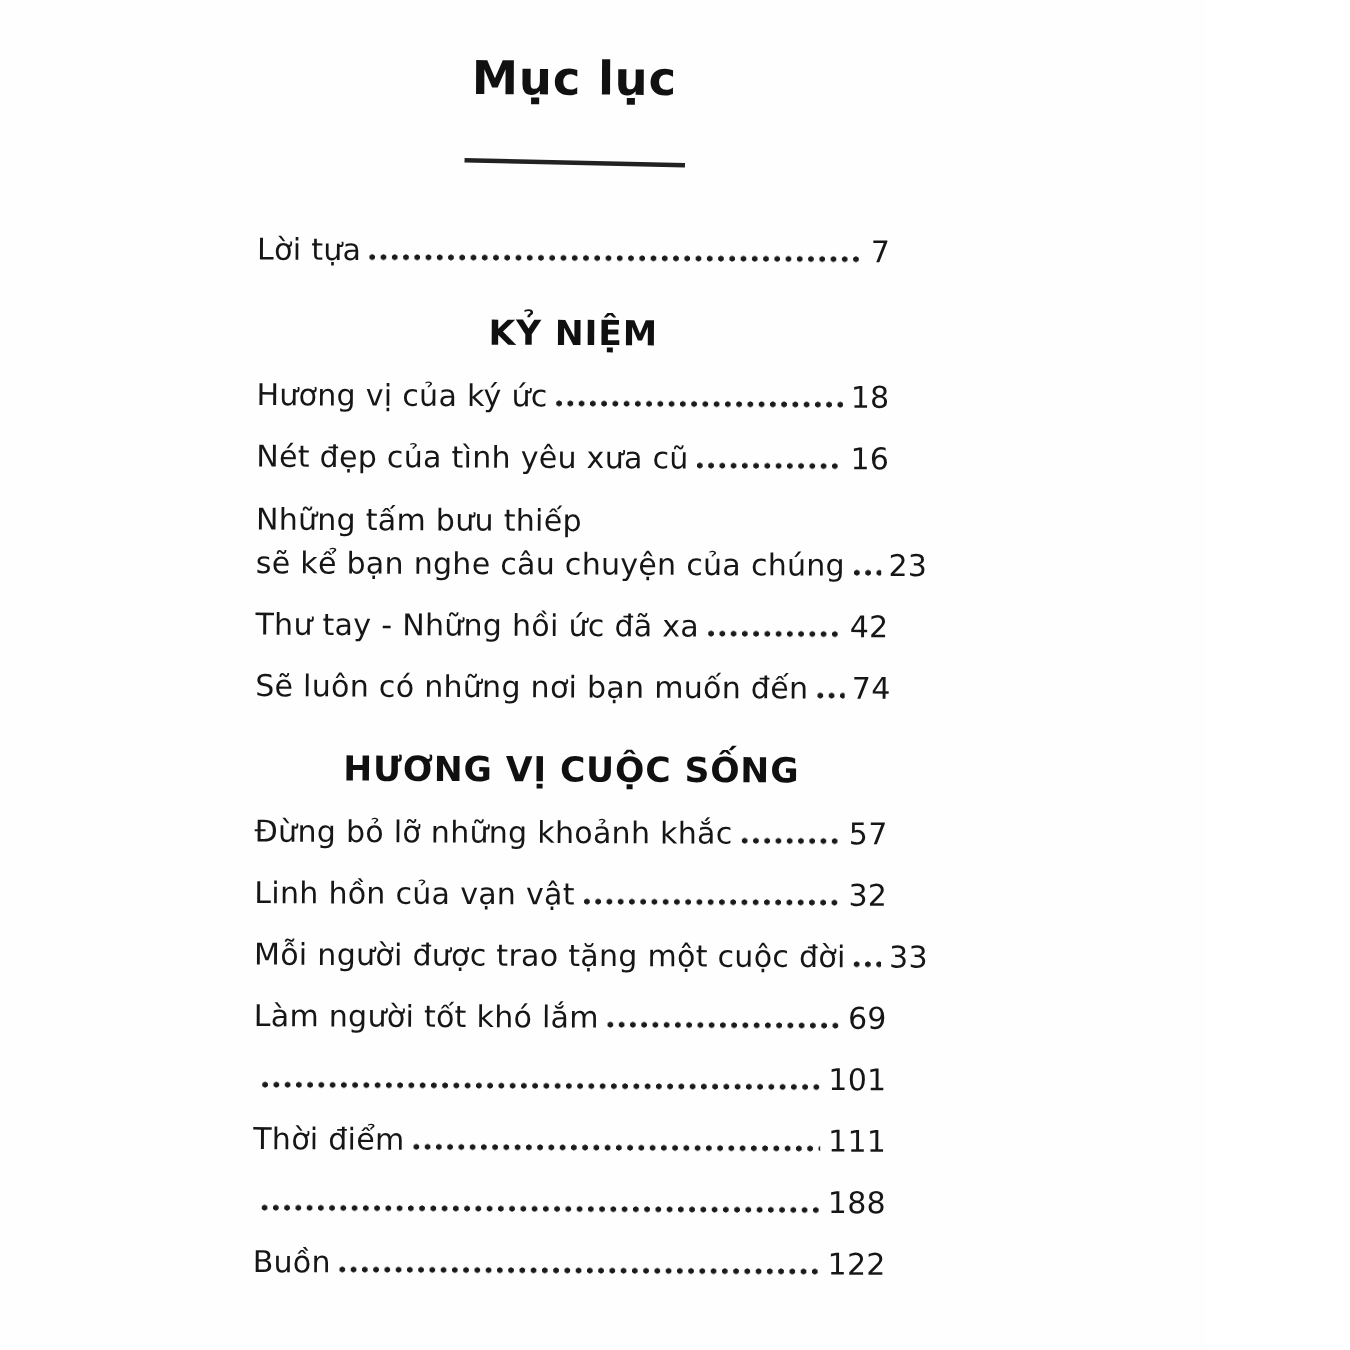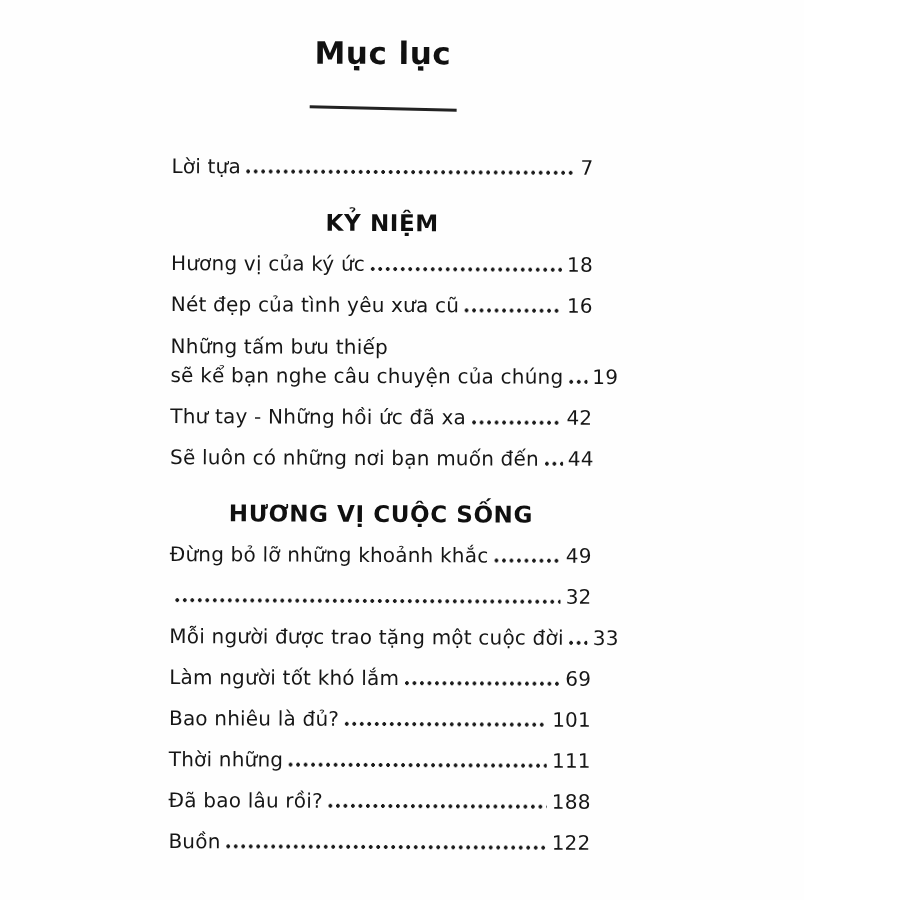--- a/index.html
+++ b/index.html
@@ -123,75 +123,74 @@
         <span class="entry-title">Nét đẹp của tình yêu xưa cũ</span>
         <span class="leader"></span>
         <span class="page-num">16</span>
       </div>
 
       <div class="multi-wrap">
         <div class="multi-line1">Những tấm bưu thiếp</div>
         <div class="toc-row">
           <span class="entry-title">sẽ kể bạn nghe câu chuyện của chúng</span>
           <span class="leader"></span>
-          <span class="page-num">19</span>
+          <span class="page-num">23</span>
         </div>
       </div>
 
       <div class="toc-row">
         <span class="entry-title">Thư tay - Những hồi ức đã xa</span>
         <span class="leader"></span>
         <span class="page-num">42</span>
       </div>
 
       <div class="toc-row">
         <span class="entry-title">Sẽ luôn có những nơi bạn muốn đến</span>
         <span class="leader"></span>
-        <span class="page-num">44</span>
+        <span class="page-num">74</span>
       </div>
 
       <div class="section-heading">HƯƠNG VỊ CUỘC SỐNG</div>
 
       <div class="toc-row">
         <span class="entry-title">Đừng bỏ lỡ những khoảnh khắc</span>
         <span class="leader"></span>
-        <span class="page-num">49</span>
-      </div>
-
-      <div class="toc-row">
+        <span class="page-num">57</span>
+      </div>
+
+      <div class="toc-row">
+        <span class="entry-title">Linh hồn của vạn vật</span>
         <span class="leader"></span>
         <span class="page-num">32</span>
       </div>
 
       <div class="toc-row">
         <span class="entry-title">Mỗi người được trao tặng một cuộc đời</span>
         <span class="leader"></span>
         <span class="page-num">33</span>
       </div>
 
       <div class="toc-row">
         <span class="entry-title">Làm người tốt khó lắm</span>
         <span class="leader"></span>
         <span class="page-num">69</span>
       </div>
 
       <div class="toc-row">
-        <span class="entry-title">Bao nhiêu là đủ?</span>
         <span class="leader"></span>
         <span class="page-num">101</span>
       </div>
 
       <div class="toc-row">
-        <span class="entry-title">Thời những</span>
+        <span class="entry-title">Thời điểm</span>
         <span class="leader"></span>
         <span class="page-num">111</span>
       </div>
 
       <div class="toc-row">
-        <span class="entry-title">Đã bao lâu rồi?</span>
         <span class="leader"></span>
         <span class="page-num">188</span>
       </div>
 
       <div class="toc-row">
         <span class="entry-title">Buồn</span>
         <span class="leader"></span>
         <span class="page-num">122</span>
       </div>
 

